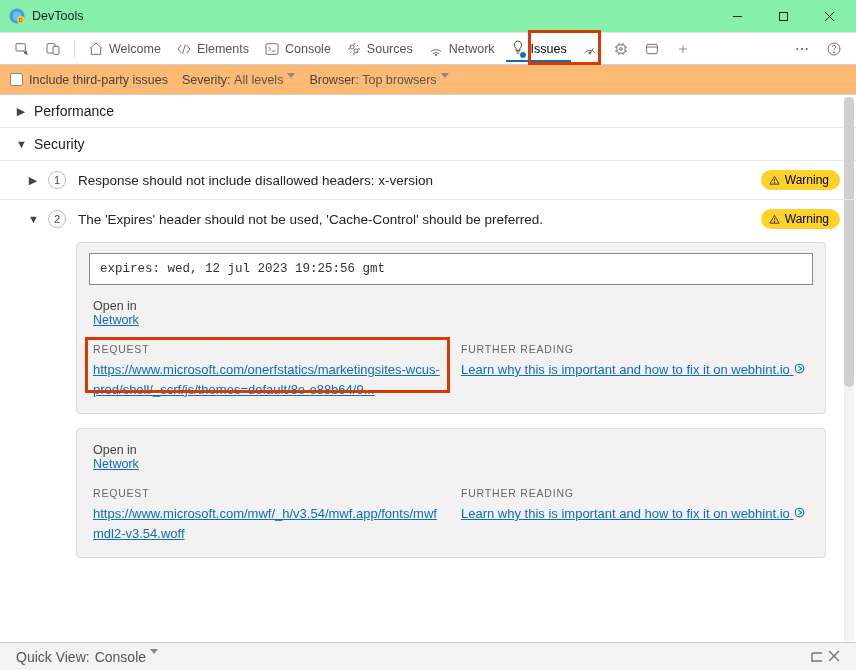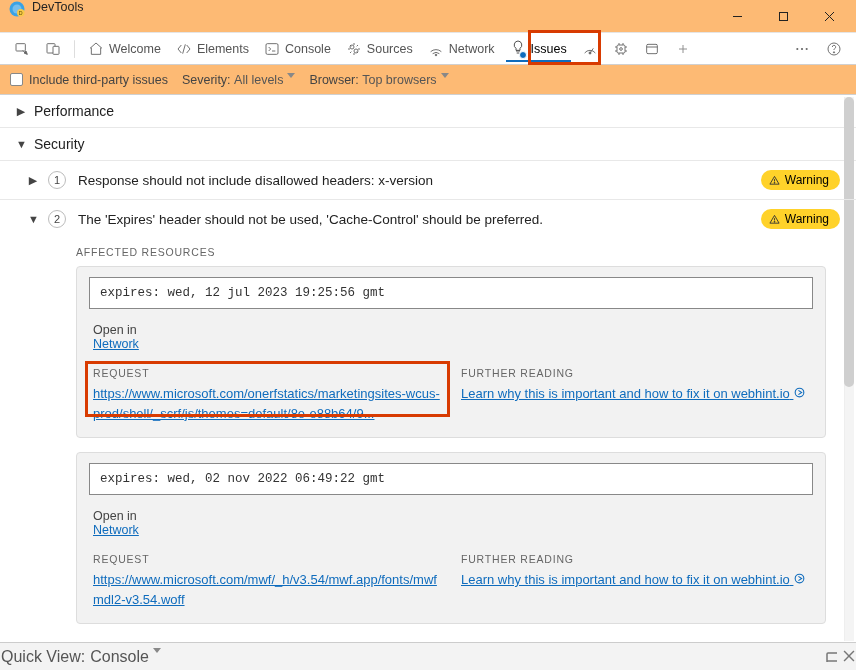--- a/index.html
+++ b/index.html
@@ -12,22 +12,23 @@
     width: 856px;
     height: 670px;
     overflow: hidden;
     display: flex;
     flex-direction: column;
   }
   
   .titlebar {
     height: 32px;
     display: flex;
+    align-items: center;
     padding: 0 4px 0 8px;
-    background: #fdba74;
+    background: #86efac;
   }
   .app-icon-wrap { width: 18px; height:18px; margin-right:6px; position:relative;}
   .app-icon-svg { width:18px; height:18px; }
   .title-text { font-size: 12.5px; color:#222; }
   .title-spacer { flex:1; }
   .winbtn { width: 46px; height: 32px; display:flex; align-items:center; justify-content:center; color:#222; }
   .winbtn svg { width:11px; height:11px; }
   
   .tabbar {
     height: 33px;
@@ -169,22 +170,22 @@
   .ext-icon { display:inline-block; vertical-align:middle; }
   .ext-icon svg { width:13px; height:13px; }
   .hl-red-box { position:absolute; border:3px solid #d83b01; pointer-events:none;}
   
   .bottombar {
     height: 28px;
     border-top: 1px solid #ccc;
     background: #f3f3f3;
     display:flex;
     align-items:center;
-    padding: 0 1px;
-    font-size:16px;
+    padding: 0 16px;
+    font-size:14px;
     color:#555;
     gap:5px;
     margin-top:12px;
   }
   .bottombar .right{ margin-left:auto; display:flex; gap:6px; align-items:center;}
   
   .scroll-hint { position:absolute; right:2px; top:97px; bottom:29px; width:10px; background: #f4f4f4; border-left:1px solid #eee;}
   .scroll-thumb { position:absolute; right:2px; top:97px; width:10px; height:290px; background:#cfcfcf; border-radius:5px;}
   
   .issues-icon { position:relative; }
@@ -386,21 +387,20 @@
       <svg viewBox="0 0 24 24" fill="none" stroke="#333" stroke-width="2">
           <path d="M12 3 L22 20 H2 Z"></path>
           <line x1="12" y1="9" x2="12" y2="14"></line>
           <circle cx="12" cy="17" r="1" fill="#333"></circle>
         </svg>
       <span>Warning</span>
     </span>
   </div>
 
   <div class="issue-body">
-    <div class="aff-title">AFFECTED RESOURCES</div>
 
     <div class="resource-card">
       <div class="code-box">expires: wed, 12 jul 2023 19:25:56 gmt</div>
       <div class="openin">
         <span>Open in</span><br>
         <a class="link">Network</a>
       </div>
       <div class="cols">
         <div class="col" style="position:relative;">
           <div class="col-title">REQUEST</div>
@@ -414,21 +414,20 @@
             <span class="ext-icon"><svg viewBox="0 0 24 24" fill="none" stroke="#0f6cbd" stroke-width="2">
                   <circle cx="12" cy="12" r="8"></circle>
                   <path d="M10 8 l6 4 -6 4"></path>
                 </svg></span>
           </a>
         </div>
       </div>
     </div>
 
     <div class="resource-card">
-      <div class="code-box">expires: wed, 02 nov 2022 06:49:22 gmt</div>
       <div class="openin">
         <span>Open in</span><br>
         <a class="link">Network</a>
       </div>
       <div class="cols">
         <div class="col">
           <div class="col-title">REQUEST</div>
           <a class="link linkbody" style="word-break:break-all; display:block;">https://www.microsoft.com/mwf/_h/v3.54/mwf.app/fonts/mwfmdl2-v3.54.woff</a>
         </div>
         <div class="col">

